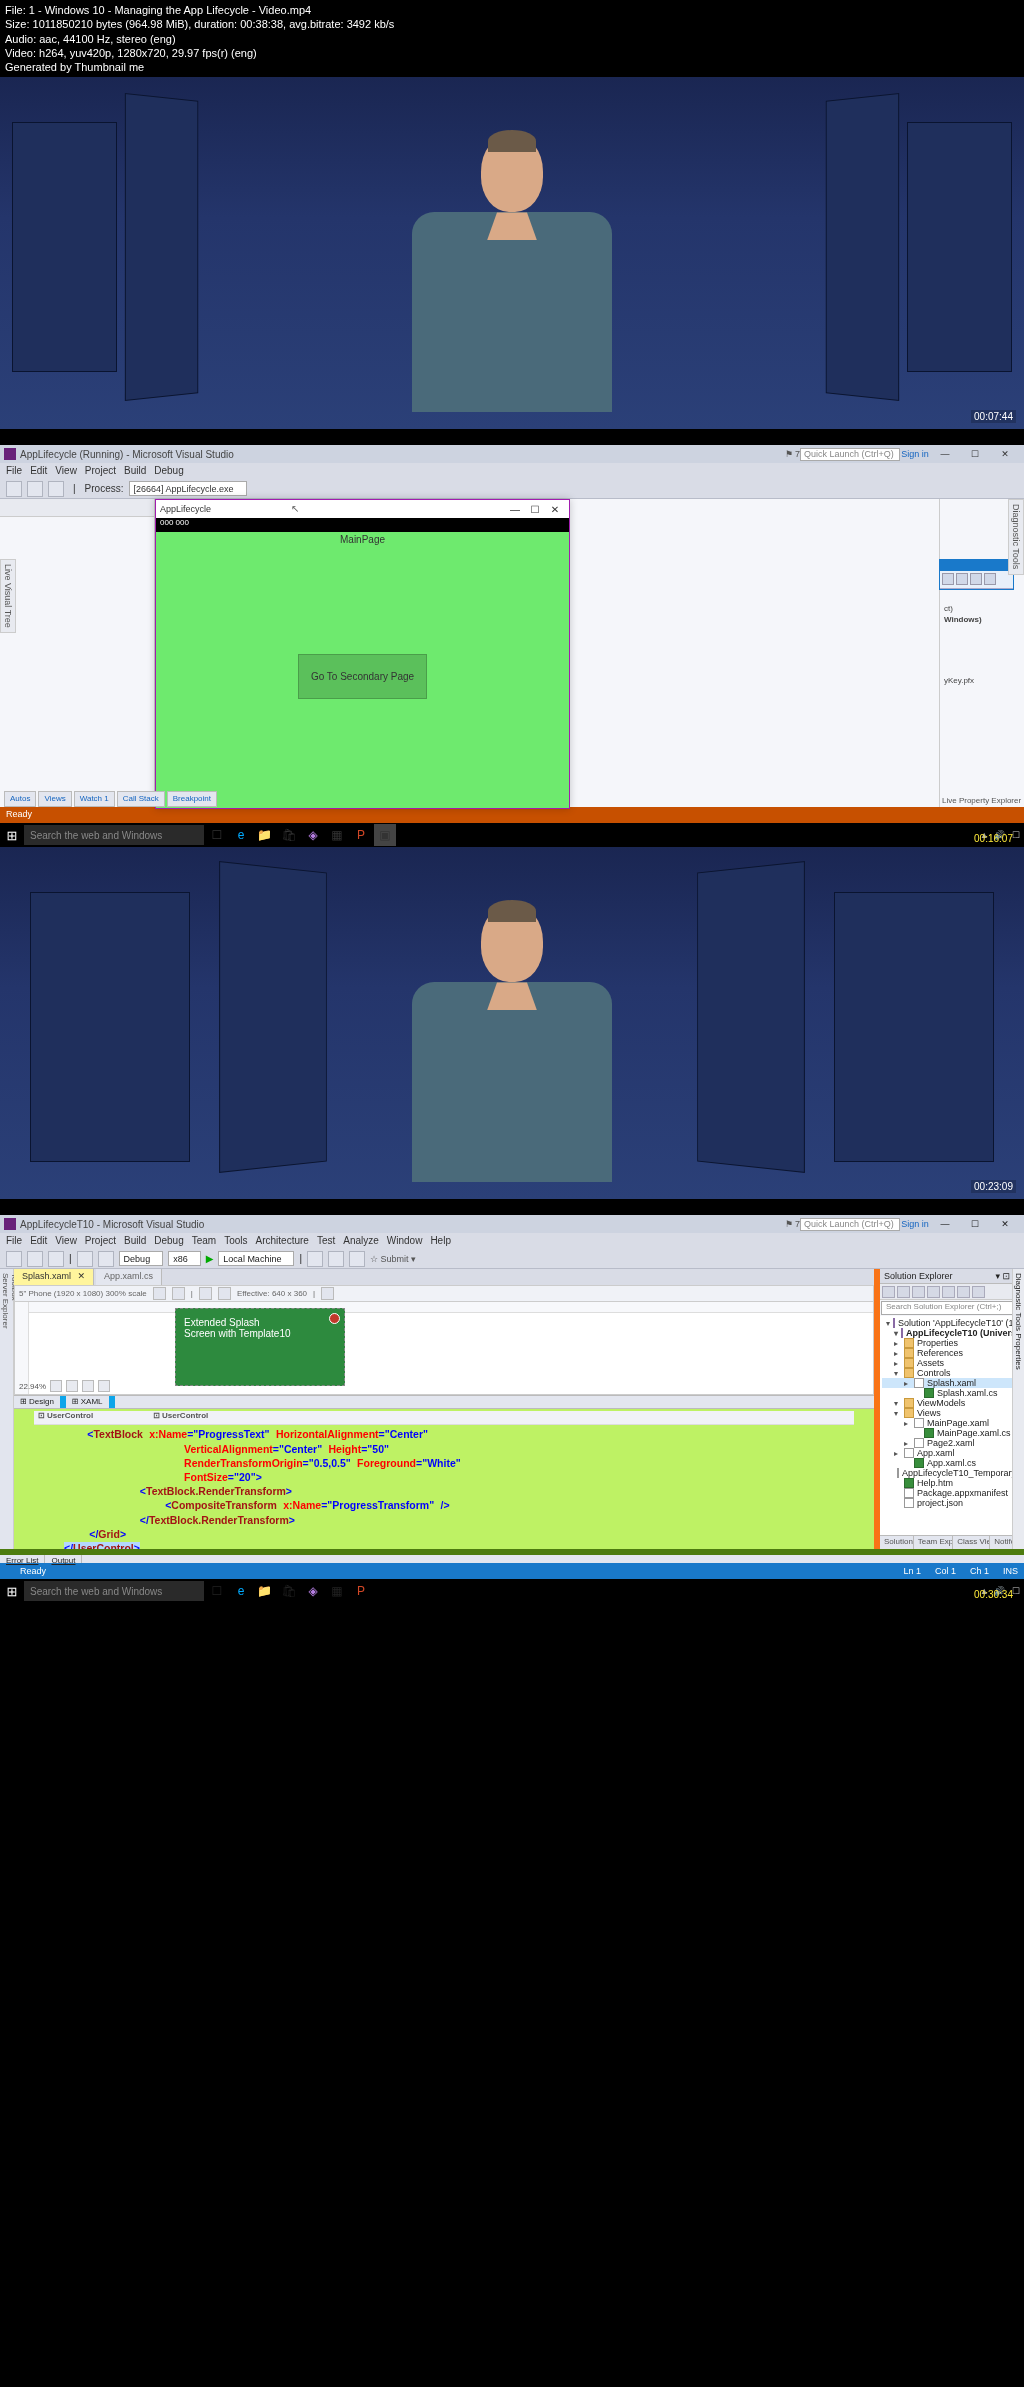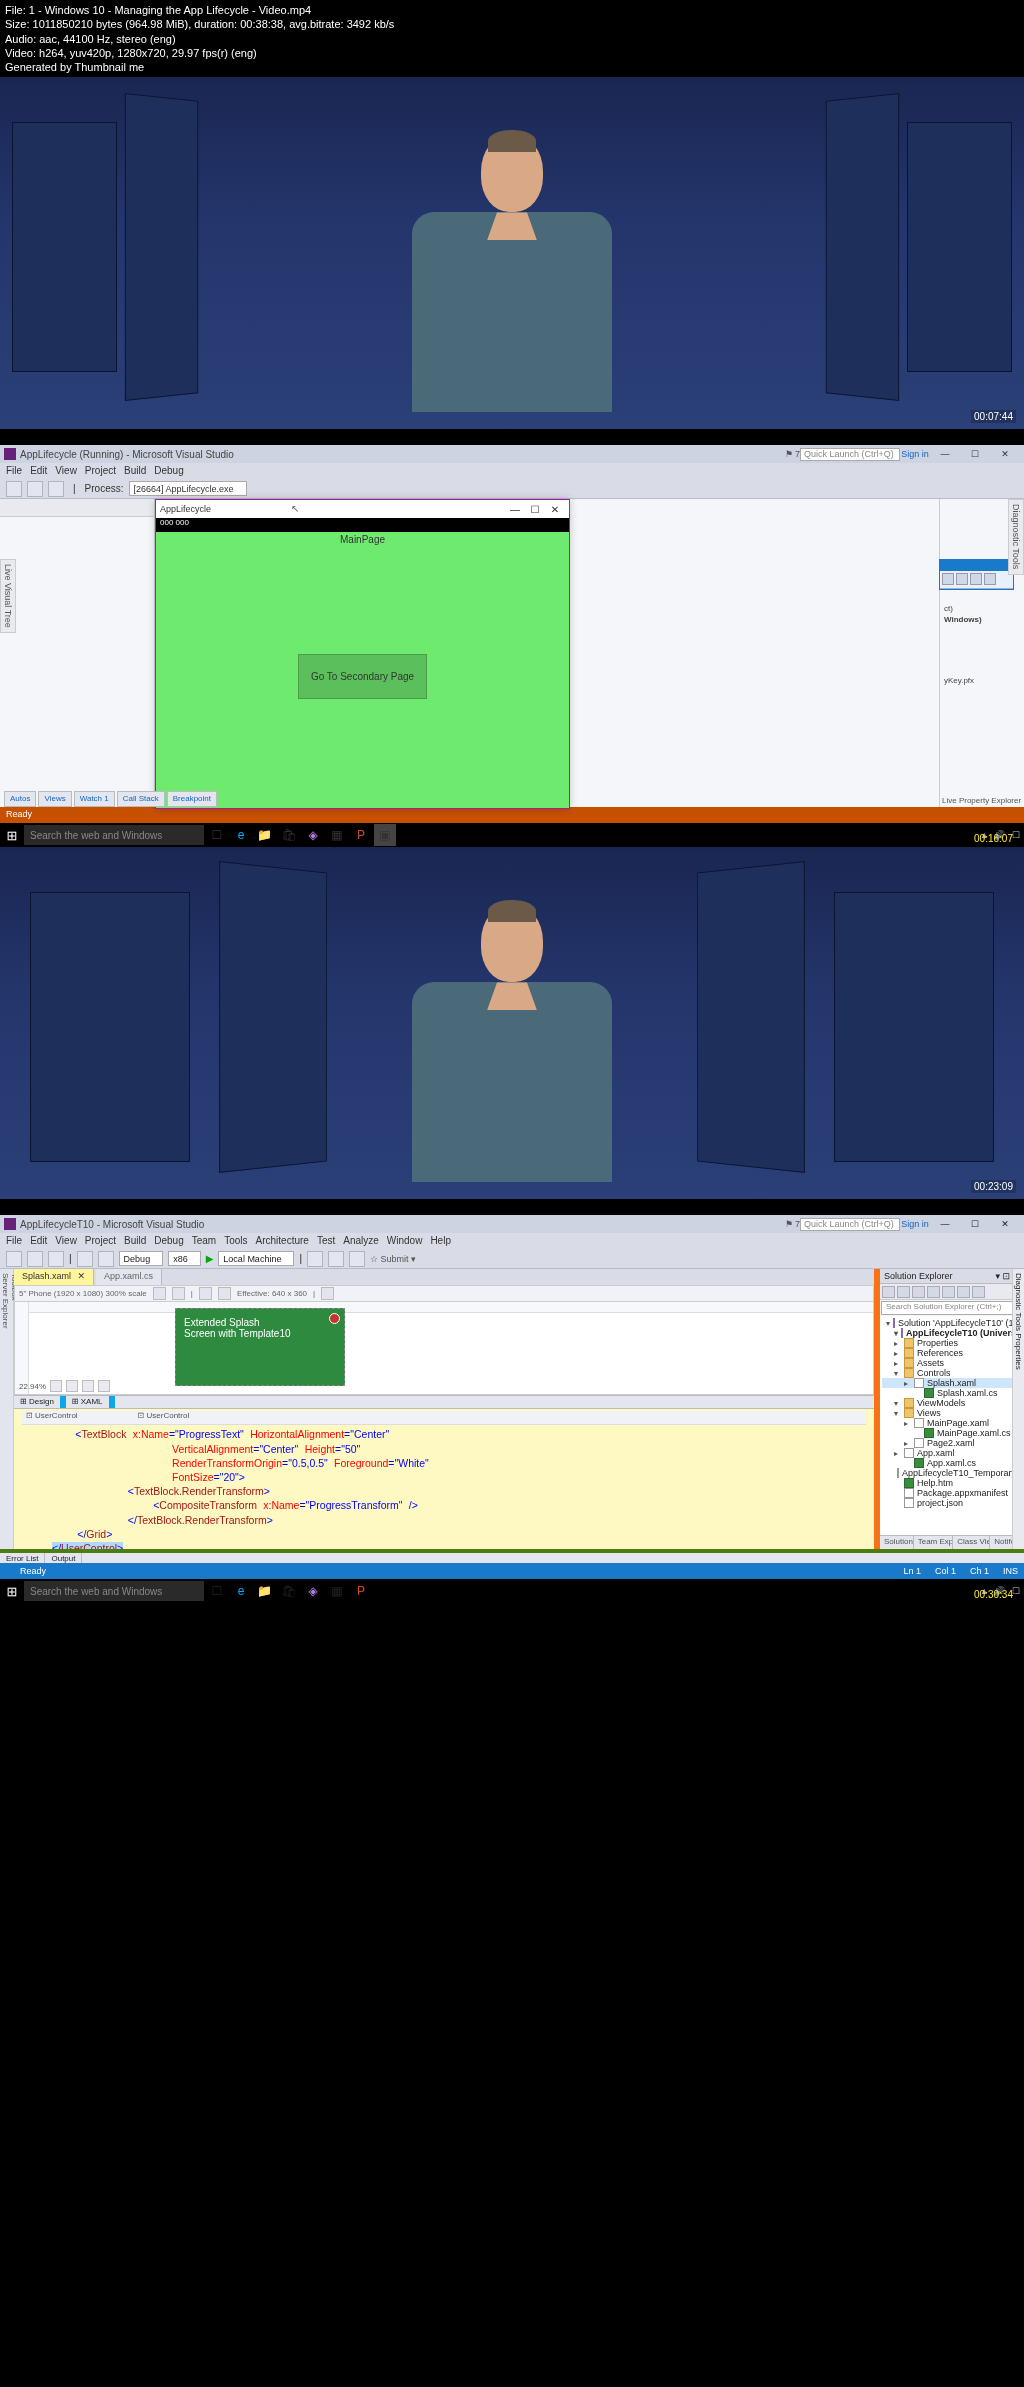--- a/index.html
+++ b/index.html
@@ -84,21 +84,21 @@
 .vs2-design-tb { height: 16px; background: #f0f2f7; border-bottom: 1px solid #ccc; display: flex; align-items: center; font-size: 8px; gap: 6px; padding: 0 4px; color: #666; }
 .vs2-design-tb .mini { width: 13px; height: 13px; background: #e2e5ee; border: 1px solid #bbb; }
 .vs2-phone { position: absolute; left: 160px; top: 22px; width: 170px; height: 78px; background: #2d8a3e; border: 1px dashed #888; color: #fff; font-size: 10px; padding: 8px; }
 .vs2-phone .red { position: absolute; top: 4px; right: 4px; width: 11px; height: 11px; background: #c0392b; border-radius: 50%; border: 1px solid #fff; }
 .vs2-ruler { position: absolute; left: 0; top: 16px; bottom: 0; width: 14px; background: #f7f8fb; border-right: 1px solid #ddd; }
 .vs2-ruler-h { position: absolute; left: 14px; right: 0; top: 16px; height: 11px; background: #f7f8fb; border-bottom: 1px solid #ddd; }
 .vs2-scale { position: absolute; left: 4px; bottom: 2px; font-size: 8px; color: #555; display: flex; gap: 4px; align-items: center; }
 .vs2-scale .mini { width: 12px; height: 12px; background: #e8eaf0; border: 1px solid #bbb; }
 .vs2-split { height: 14px; background: #e3e6ef; border-top: 1px solid #bbb; border-bottom: 1px solid #bbb; display: flex; font-size: 8px; }
 .vs2-split span { padding: 1px 6px; border-right: 6px solid #0ea5e9; }
-.vs2-xaml { flex: 1; background: #fef9c3; font-family: Consolas, monospace; font-size: 10px; padding: 2px 8px; overflow: hidden; position: relative; }
+.vs2-xaml { flex: 1; background: #bef264; font-family: Consolas, monospace; font-size: 10px; padding: 2px 20px; overflow: hidden; position: relative; font-weight: bold; }
 .vs2-xaml-hdr { height: 14px; background: #f0f2f7; font-size: 8px; padding: 0 4px; border-bottom: 1px solid #ddd; display: flex; gap: 60px; color: #555; }
 .vs2-code { padding: 2px 0 2px 30px; font-family: Consolas, monospace; font-size: 10.5px; line-height: 1.35; white-space: pre; }
 .vs2-code .t-el { color: #a31515; }
 .vs2-code .t-attr { color: #ff0000; }
 .vs2-code .t-val { color: #0000ff; }
 .vs2-code .t-punc { color: #0000ff; }
 .vs2-code .hl { background: #b4d8fd; }
 .vs2-right { width: 150px; background: #f5f6fa; border-left: 6px solid #f97316; display: flex; flex-direction: column; }
 .vs2-right-vtab { position: absolute; right: 0; top: 0; writing-mode: vertical-lr; font-size: 8px; background: #e8eaf0; padding: 4px 1px; border-left: 1px solid #ccc; height: 100%; }
 .vs2-sol-hdr { background: #d9dce6; font-size: 9px; padding: 2px 4px; border-bottom: 1px solid #bbb; display: flex; justify-content: space-between; }
@@ -113,21 +113,21 @@
 .vs2-tree-item.d3 { padding-left: 32px; }
 .vs2-tree-item.sel { background: #cde6fb; }
 .vs2-tree-item.bold { font-weight: bold; }
 .tree-caret { width: 7px; display: inline-block; color: #555; font-size: 8px; }
 .tree-icon { width: 10px; height: 10px; display: inline-block; background: #f0c36d; border: 1px solid #c99a3d; }
 .tree-icon.file { background: #fff; border: 1px solid #999; }
 .tree-icon.cs { background: #388e3c; border-color: #2a6b2d; }
 .tree-icon.proj { background: #b990d8; border-color: #8a6ba5; }
 .vs2-sol-tabs { height: 14px; background: #e3e6ef; display: flex; font-size: 8px; border-top: 1px solid #bbb; }
 .vs2-sol-tabs span { padding: 1px 4px; border-right: 1px solid #bbb; color: #555; white-space: nowrap; overflow: hidden; }
-.vs2-bottom-tabs { height: 14px; background: #e3e6ef; display: flex; font-size: 8px; border-top: 4px solid #4d7c0f; }
+.vs2-bottom-tabs { height: 14px; background: #e3e6ef; display: flex; font-size: 8px; border-top: 6px solid #4d7c0f; text-decoration: underline; }
 .vs2-bottom-tabs span { padding: 1px 6px; border-right: 1px solid #bbb; }
 .vs-status2 { background: #1979ca; color: #fff; height: 16px; font-size: 9px; display: flex; align-items: center; padding: 0 6px; }
 .vs-status2 .fill { flex: 1; }
 .vs-status2 span { margin-left: 14px; }
 </style>
 </head>
 <body>
 
 <div class="metadata">
   <div>File: 1 - Windows 10 - Managing the App Lifecycle - Video.mp4</div>

